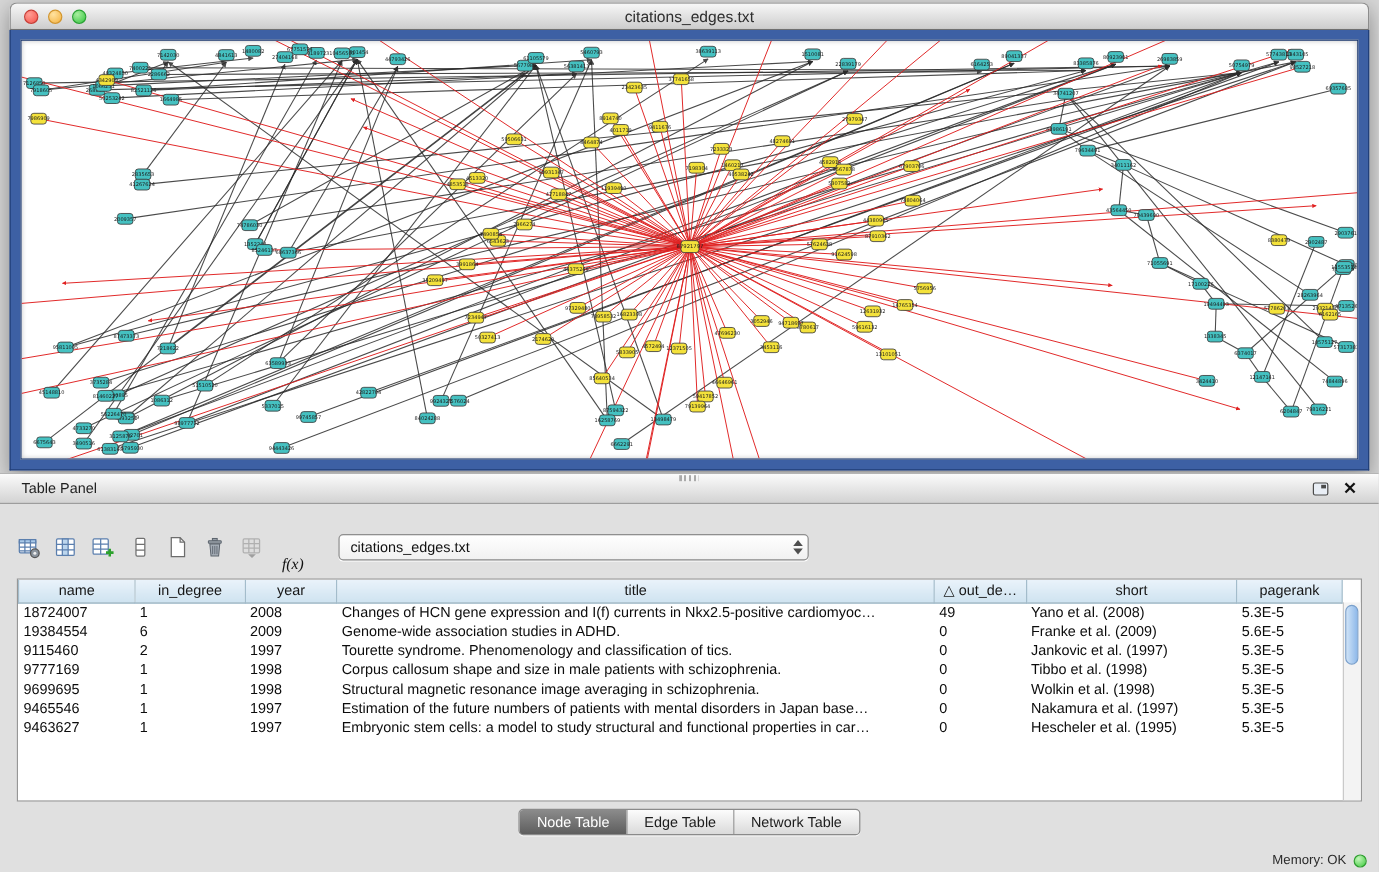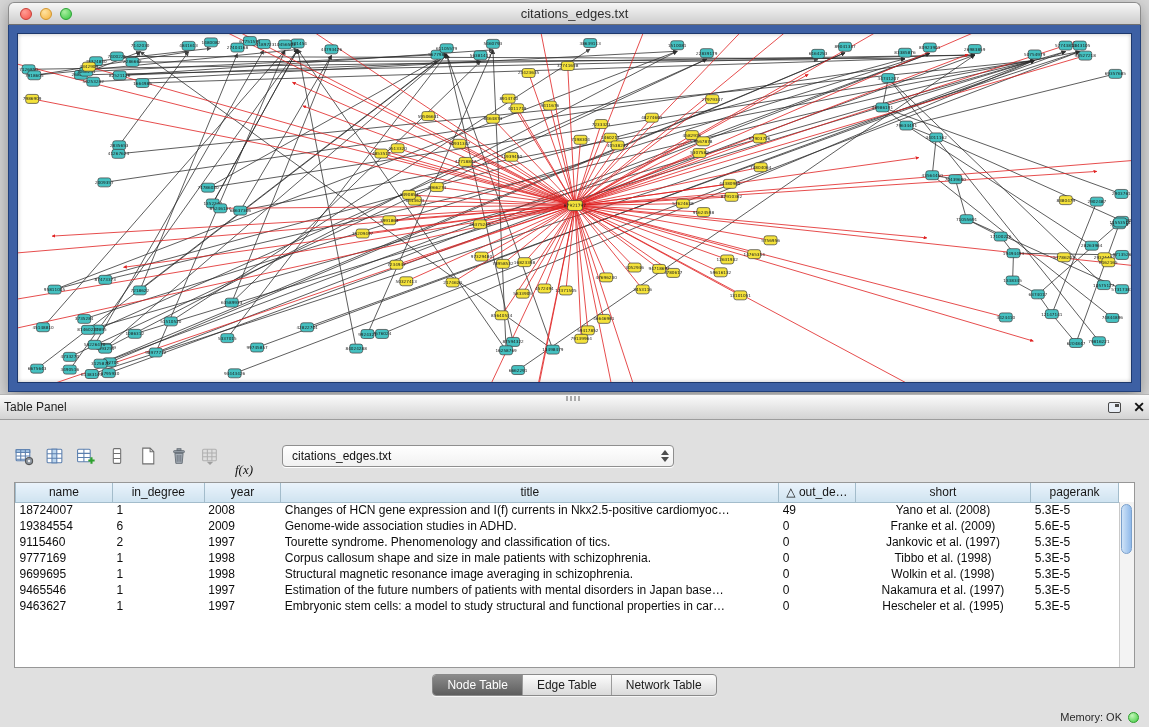--- a/index.html
+++ b/index.html
@@ -21,21 +21,21 @@
   .net-frame { height:367px; background:#3d60a4; border:1px solid #22407a; border-top:none; padding:8px; }
   .net-canvas { width:100%; height:100%; background:#fff; border:1px solid #1d386c;
     box-shadow:inset 0 0 4px rgba(0,0,0,.25); overflow:hidden; }
   .net-canvas svg { display:block; width:100%; height:100%;
     font-family:"DejaVu Sans", sans-serif; }
 
   
   .lower { position:absolute; left:0; top:394px; width:1149px; height:333px; background:#e0e0e0; }
   .panel-header { position:absolute; left:0; top:0; width:100%; height:26px;
     background:linear-gradient(#fbfbfb,#d3d3d3); border-top:1px solid #b4b4b4;
-    border-bottom:1px solid #9d9d9d; display:flex; align-items:center; padding:0 4px; }
+    border-bottom:1px solid #9d9d9d; display:flex; align-items:center; padding:0 18px; }
   .panel-title { flex:1; font-size:12px; color:#1f1f1f; }
   .grip { position:absolute; left:566px; top:1px; width:16px; height:5px;
     background:repeating-linear-gradient(90deg,#aaa 0 2px,transparent 2px 4px); }
   .float-icon { width:13px; height:11px; border:1.5px solid #4a4a4a; border-radius:2px;
     position:relative; margin-right:12px; display:inline-block; background:#e9eef5; }
   .float-icon::after { content:""; position:absolute; right:1px; top:1px; width:4px; height:3px; background:#4a4a4a; }
   .close-x { font-size:14px; font-weight:bold; color:#111; line-height:1; cursor:default; }
 
   .toolbar { position:absolute; left:14px; top:50px; height:24px; display:flex; align-items:center; gap:11px; }
   .tbtn { width:20px; height:20px; display:inline-flex; align-items:center; justify-content:center; }
@@ -51,21 +51,21 @@
   .combo-arrows .dn { width:0; height:0; border-left:4px solid transparent; border-right:4px solid transparent;
     border-top:5px solid #4e4e4e; }
 
   .table-wrap { position:absolute; left:14px; top:88px; width:1121px; height:186px;
     background:#fff; border:1px solid #979797; overflow:hidden; }
   table { border-collapse:collapse; table-layout:fixed; width:1104px; font-size:12px; }
   th { height:19px; font-weight:normal; color:#161616; 
     background:linear-gradient(#eaf3fb,#cfe3f0); border:1px solid #a3bccb; border-top:none;
     white-space:nowrap; overflow:hidden; }
   td { height:16px; padding:0 4px; color:#0c0c0c; white-space:nowrap; overflow:hidden; }
-  td.col-5 { text-align:center; }
+  td.col-5 { text-align:left; }
   .col-0{width:95px;} .col-1{width:90px;} .col-2{width:75px;} .col-3{width:488px;}
   .col-4{width:75px;} .col-5{width:172px;} .col-6{width:86px;}
   .vscroll { position:absolute; right:0; top:19px; bottom:0; width:15px; background:#f3f3f3;
     border-left:1px solid #c9c9c9; }
   .vthumb { position:absolute; left:1px; top:2px; width:11px; height:50px; border-radius:6px;
     background:linear-gradient(90deg,#cfe3f7,#8fb9ea); border:1px solid #7aa0cc; }
 
   .tabs-row { position:absolute; left:0; top:280px; width:100%; display:flex; justify-content:center; }
   .seg { display:flex; border:1px solid #8a8a8a; border-radius:4px; overflow:hidden;
     background:linear-gradient(#fcfcfc,#dadada); box-shadow:0 1px 0 rgba(255,255,255,.7);text-align:center; }

